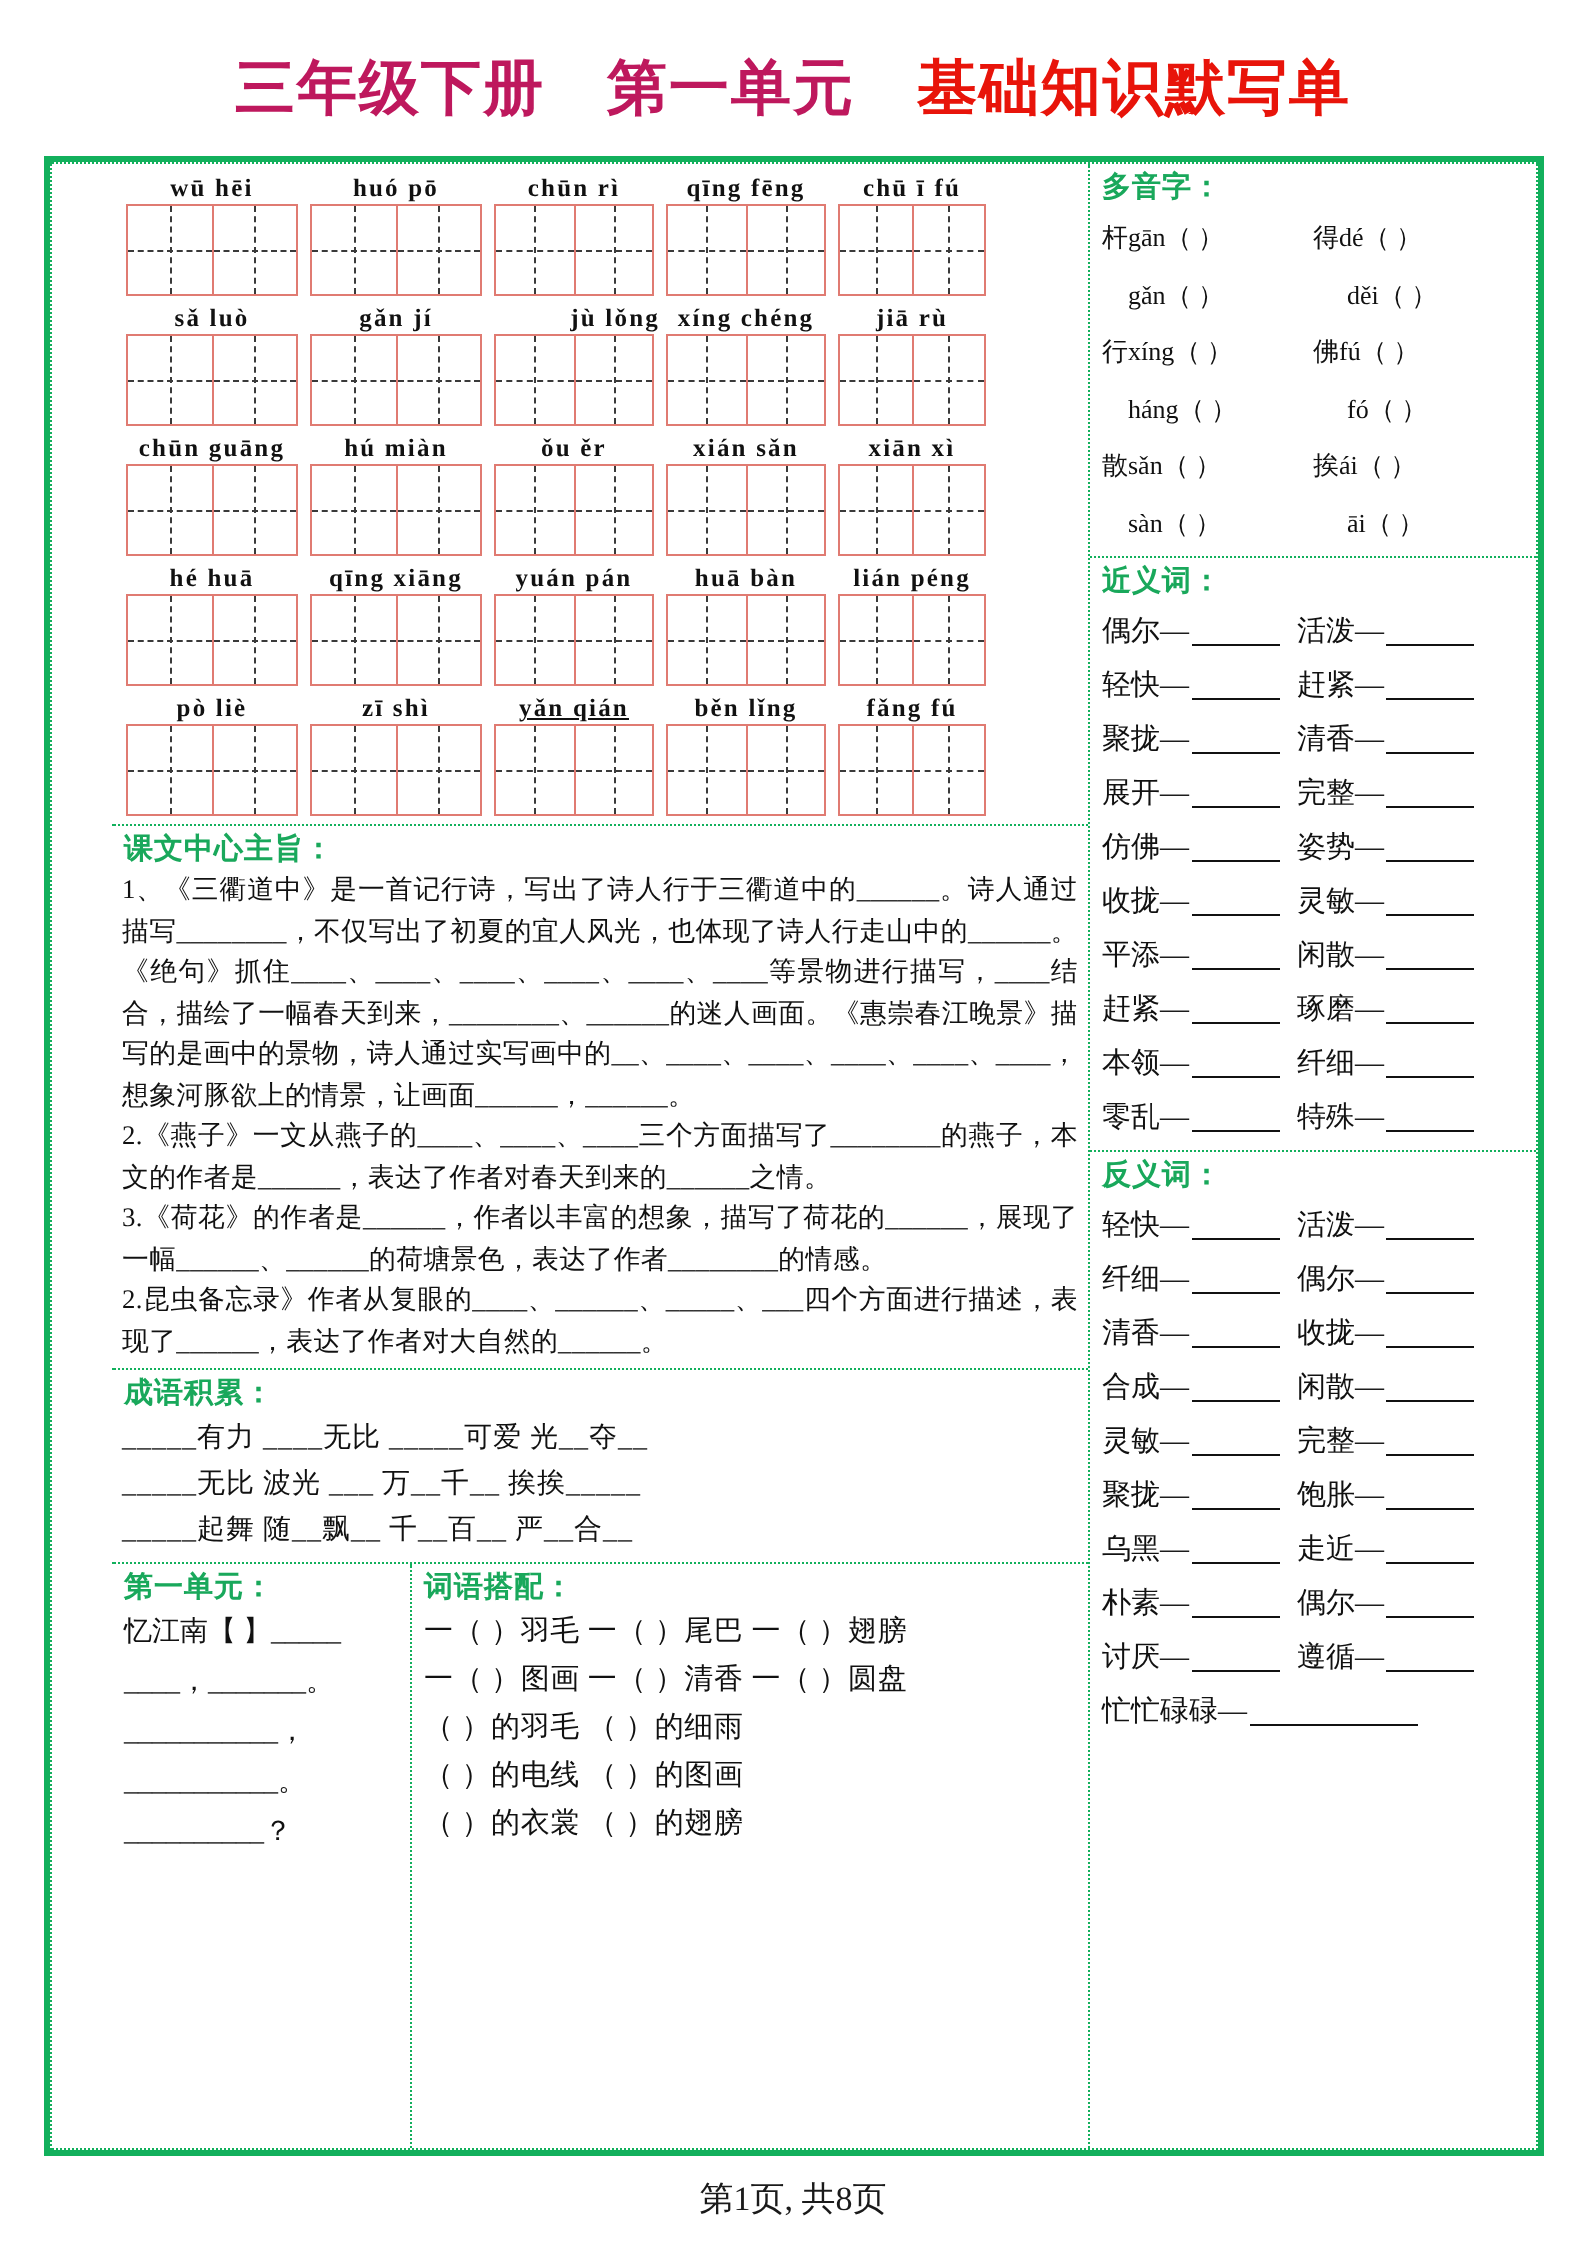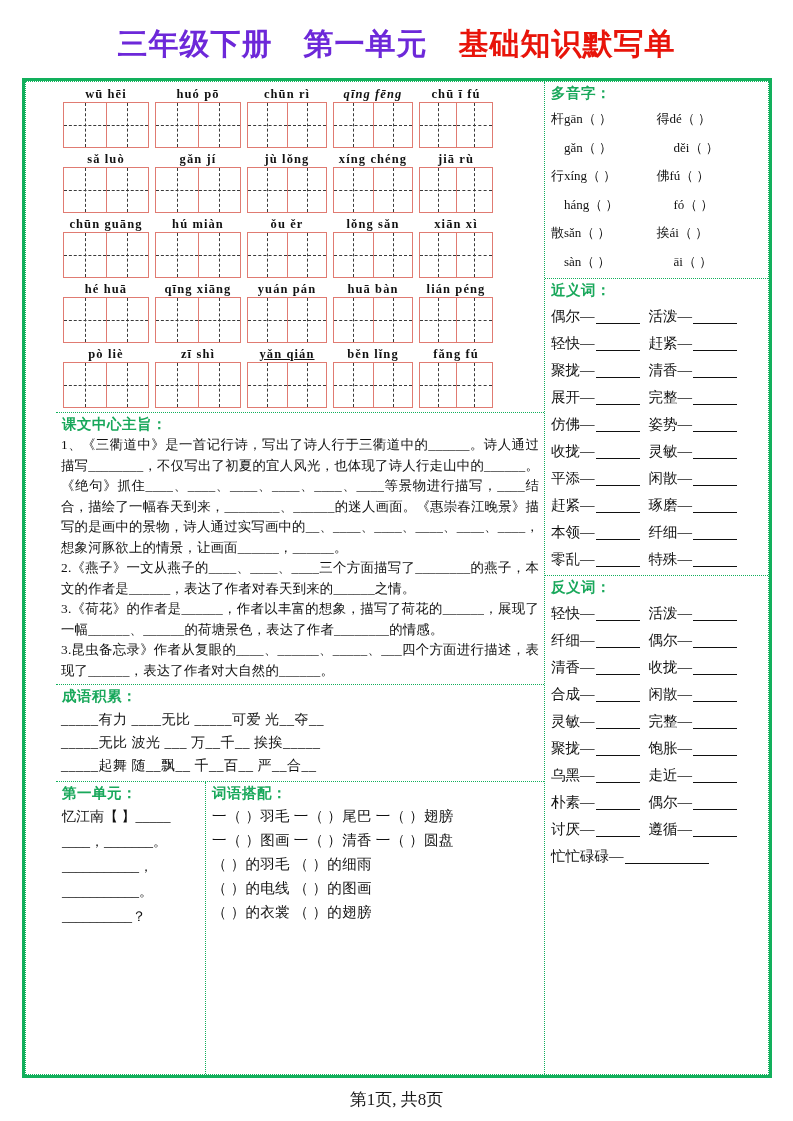--- a/index.html
+++ b/index.html
@@ -17,21 +17,21 @@
   #doc-title {
     text-align: center;
     padding-top: 24px;
     height: 72px;
     font-family: "Liberation Serif", "DejaVu Serif", serif;
     font-size: 30px;
     font-weight: bold;
     letter-spacing: 1px;
     white-space: nowrap;
   }
-  #doc-title .t-black { color: #6d28d9; }
+  #doc-title .t-black { color: #be185d; }
   #doc-title .t-red { color: #e8140a; }
   #doc-title .t-gap { display: inline-block; width: 14px; }
 
   
   #sheet {
     position: absolute;
     left: 22px; top: 78px;
     width: 750px; height: 1000px;
     border: 3px solid #12b05c;
     background: #fff;
@@ -207,21 +207,21 @@
 
   <div class="col-left">
 
     <div class="sec" id="pinyin-section">
       <div id="pinyin-block">
             <div class="py-row">
               <div class="py-line">
                 <div class="py-cell" style="width: 92px;">wū hēi</div>
                 <div class="py-cell" style="width: 92px;">huó pō</div>
                 <div class="py-cell" style="width: 86px;">chūn rì</div>
-                <div class="py-cell" style="width: 86px; font-style: italic;">qīng fēng</div>
+                <div class="py-cell" style="width: 86px;">qīng fēng</div>
                 <div class="py-cell" style="width: 80px;">chū ī fú</div>
               </div>
               <div class="box-line">
                 <div style="width: 92px; display: flex; justify-content: center;">
                   <div class="tzg" style="width: 86px;">
                     <div class="half"></div>
                     <div class="half"></div>
                   </div>
                 </div>
                 <div style="width: 92px; display: flex; justify-content: center;">
@@ -247,21 +247,21 @@
                     <div class="half"></div>
                     <div class="half"></div>
                   </div>
                 </div>
               </div>
             </div>
             <div class="py-row">
               <div class="py-line">
                 <div class="py-cell" style="width: 92px;">sǎ luò</div>
                 <div class="py-cell" style="width: 92px;">gǎn jí</div>
-                <div class="py-cell" style="width: 86px;">jù lǒng</div>
+                <div class="py-cell" style="width: 86px; text-align: right;">jù lǒng</div>
                 <div class="py-cell" style="width: 86px;">xíng chéng</div>
                 <div class="py-cell" style="width: 80px;">jiā rù</div>
               </div>
               <div class="box-line">
                 <div style="width: 92px; display: flex; justify-content: center;">
                   <div class="tzg" style="width: 86px;">
                     <div class="half"></div>
                     <div class="half"></div>
                   </div>
                 </div>
@@ -289,21 +289,21 @@
                     <div class="half"></div>
                   </div>
                 </div>
               </div>
             </div>
             <div class="py-row">
               <div class="py-line">
                 <div class="py-cell" style="width: 92px;">chūn guāng</div>
                 <div class="py-cell" style="width: 92px;">hú miàn</div>
                 <div class="py-cell" style="width: 86px;">ǒu ěr</div>
-                <div class="py-cell" style="width: 86px;">lǒng sǎn</div>
+                <div class="py-cell" style="width: 86px;">xián sǎn</div>
                 <div class="py-cell" style="width: 80px;">xiān xì</div>
               </div>
               <div class="box-line">
                 <div style="width: 92px; display: flex; justify-content: center;">
                   <div class="tzg" style="width: 86px;">
                     <div class="half"></div>
                     <div class="half"></div>
                   </div>
                 </div>
                 <div style="width: 92px; display: flex; justify-content: center;">
@@ -416,21 +416,21 @@
             </div>
           </div>
     </div>
 
     <div class="sec">
       <div class="sec-title">课文中心主旨：</div>
       <div id="zhuzhi-body">
             <p>1、《三衢道中》是一首记行诗，写出了诗人行于三衢道中的______。诗人通过描写________，不仅写出了初夏的宜人风光，也体现了诗人行走山中的______。《绝句》抓住____、____、____、____、____、____等景物进行描写，____结合，描绘了一幅春天到来，________、______的迷人画面。《惠崇春江晚景》描写的是画中的景物，诗人通过实写画中的__、____、____、____、____、____，想象河豚欲上的情景，让画面______，______。</p>
             <p>2.《燕子》一文从燕子的____、____、____三个方面描写了________的燕子，本文的作者是______，表达了作者对春天到来的______之情。</p>
             <p>3.《荷花》的作者是______，作者以丰富的想象，描写了荷花的______，展现了一幅______、______的荷塘景色，表达了作者________的情感。</p>
-            <p>3.昆虫备忘录》作者从复眼的____、______、_____、___四个方面进行描述，表现了______，表达了作者对大自然的______。</p>
+            <p>2.昆虫备忘录》作者从复眼的____、______、_____、___四个方面进行描述，表现了______，表达了作者对大自然的______。</p>
           </div>
     </div>
 
     <div class="sec">
       <div class="sec-title">成语积累：</div>
       <div id="chengyu-body">
             <div class="crow">_____有力 ____无比 _____可爱 光__夺__</div>
             <div class="crow">_____无比 波光 ___ 万__千__ 挨挨_____</div>
             <div class="crow">_____起舞 随__飘__ 千__百__ 严__合__</div>
           </div>

